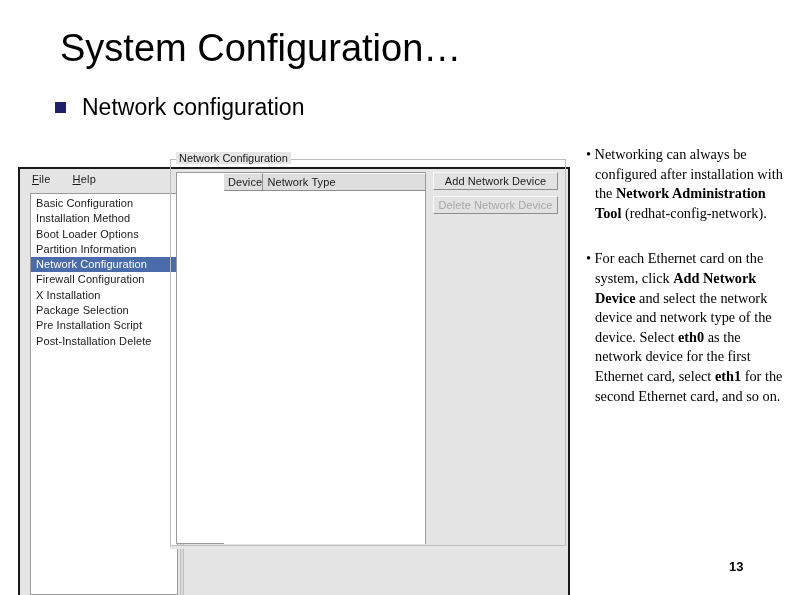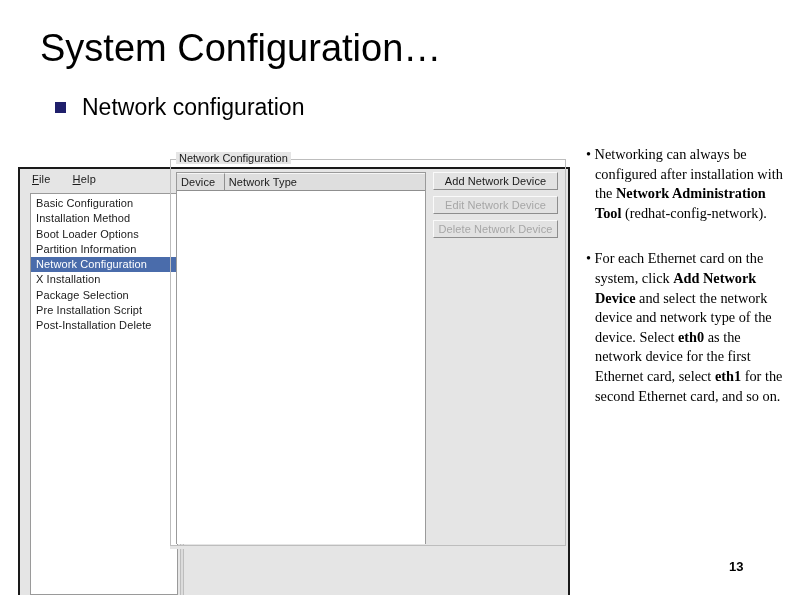--- a/index.html
+++ b/index.html
@@ -11,21 +11,21 @@
     height: 595px;
     background: #ffffff;
     font-family: "Liberation Sans", sans-serif;
     overflow: hidden;
     position: relative;
   }
 
   
   #slide-title {
     position: absolute;
-    left: 40px;
+    left: 60px;
     top: 27px;
     font-size: 38px;
     font-weight: normal;
     color: #000000;
     letter-spacing: 0px;
     white-space: nowrap;
   }
 
   
   #slide-bullet-row {
@@ -153,20 +153,21 @@
   
   #device-table {
     position: absolute;
     left: 176px;
     top: 172px;
     width: 250px;
     height: 372px;
     background: #ffffff;
     border: 1px solid #9a9a9a;
     box-sizing: border-box;
+    padding-left: 47px;
   }
   #device-table-header {
     display: flex;
     height: 17px;
     background: #dedede;
     border-bottom: 1px solid #8f8f8f;
   }
   .th {
     font-size: 11px;
     color: #1a1a1a;
@@ -281,20 +282,21 @@
     <span class="menu-item"><span class="mnem">H</span><span>elp</span></span>
   </div>
 
   <div id="nav-list-frame">
     <ul id="nav-list">
       <li>Basic Configuration</li>
       <li>Installation Method</li>
       <li>Boot Loader Options</li>
       <li>Partition Information</li>
       <li class="selected">Network Configuration</li>
+      <li>Firewall Configuration</li>
       <li>X Installation</li>
       <li>Package Selection</li>
       <li>Pre Installation Script</li>
       <li>Post-Installation Delete</li>
     </ul>
   </div>
 
   <div id="nav-divider"></div>
 
   <div id="bottom-strip-left"></div>
@@ -306,21 +308,20 @@
 <div id="device-table">
   <div id="device-table-header">
     <div class="th col-device">Device</div>
     <div class="th col-type">Network Type</div>
   </div>
   <div id="device-table-body"></div>
 </div>
 
 <div id="button-column">
   <button class="dlg-button">Add Network Device</button>
-  <button class="dlg-button disabled">Edit Network Device</button>
   <button class="dlg-button disabled">Delete Network Device</button>
 </div>
 
 <div id="bottom-strip-right"></div>
 
 <div id="notes-column">
   <p class="note-para"><span>•  Networking can always be configured after installation with the </span><b>Network Administration Tool</b><span> (redhat-config-network).</span></p>
 
   <p class="note-para"><span>• For each Ethernet card on the system, click </span><b>Add Network Device</b><span> and select the network device and network type of the device. Select </span><b>eth0</b><span> as the network device for the first Ethernet card, select </span><b>eth1</b><span> for the second Ethernet card, and so on.</span></p>
 </div>

